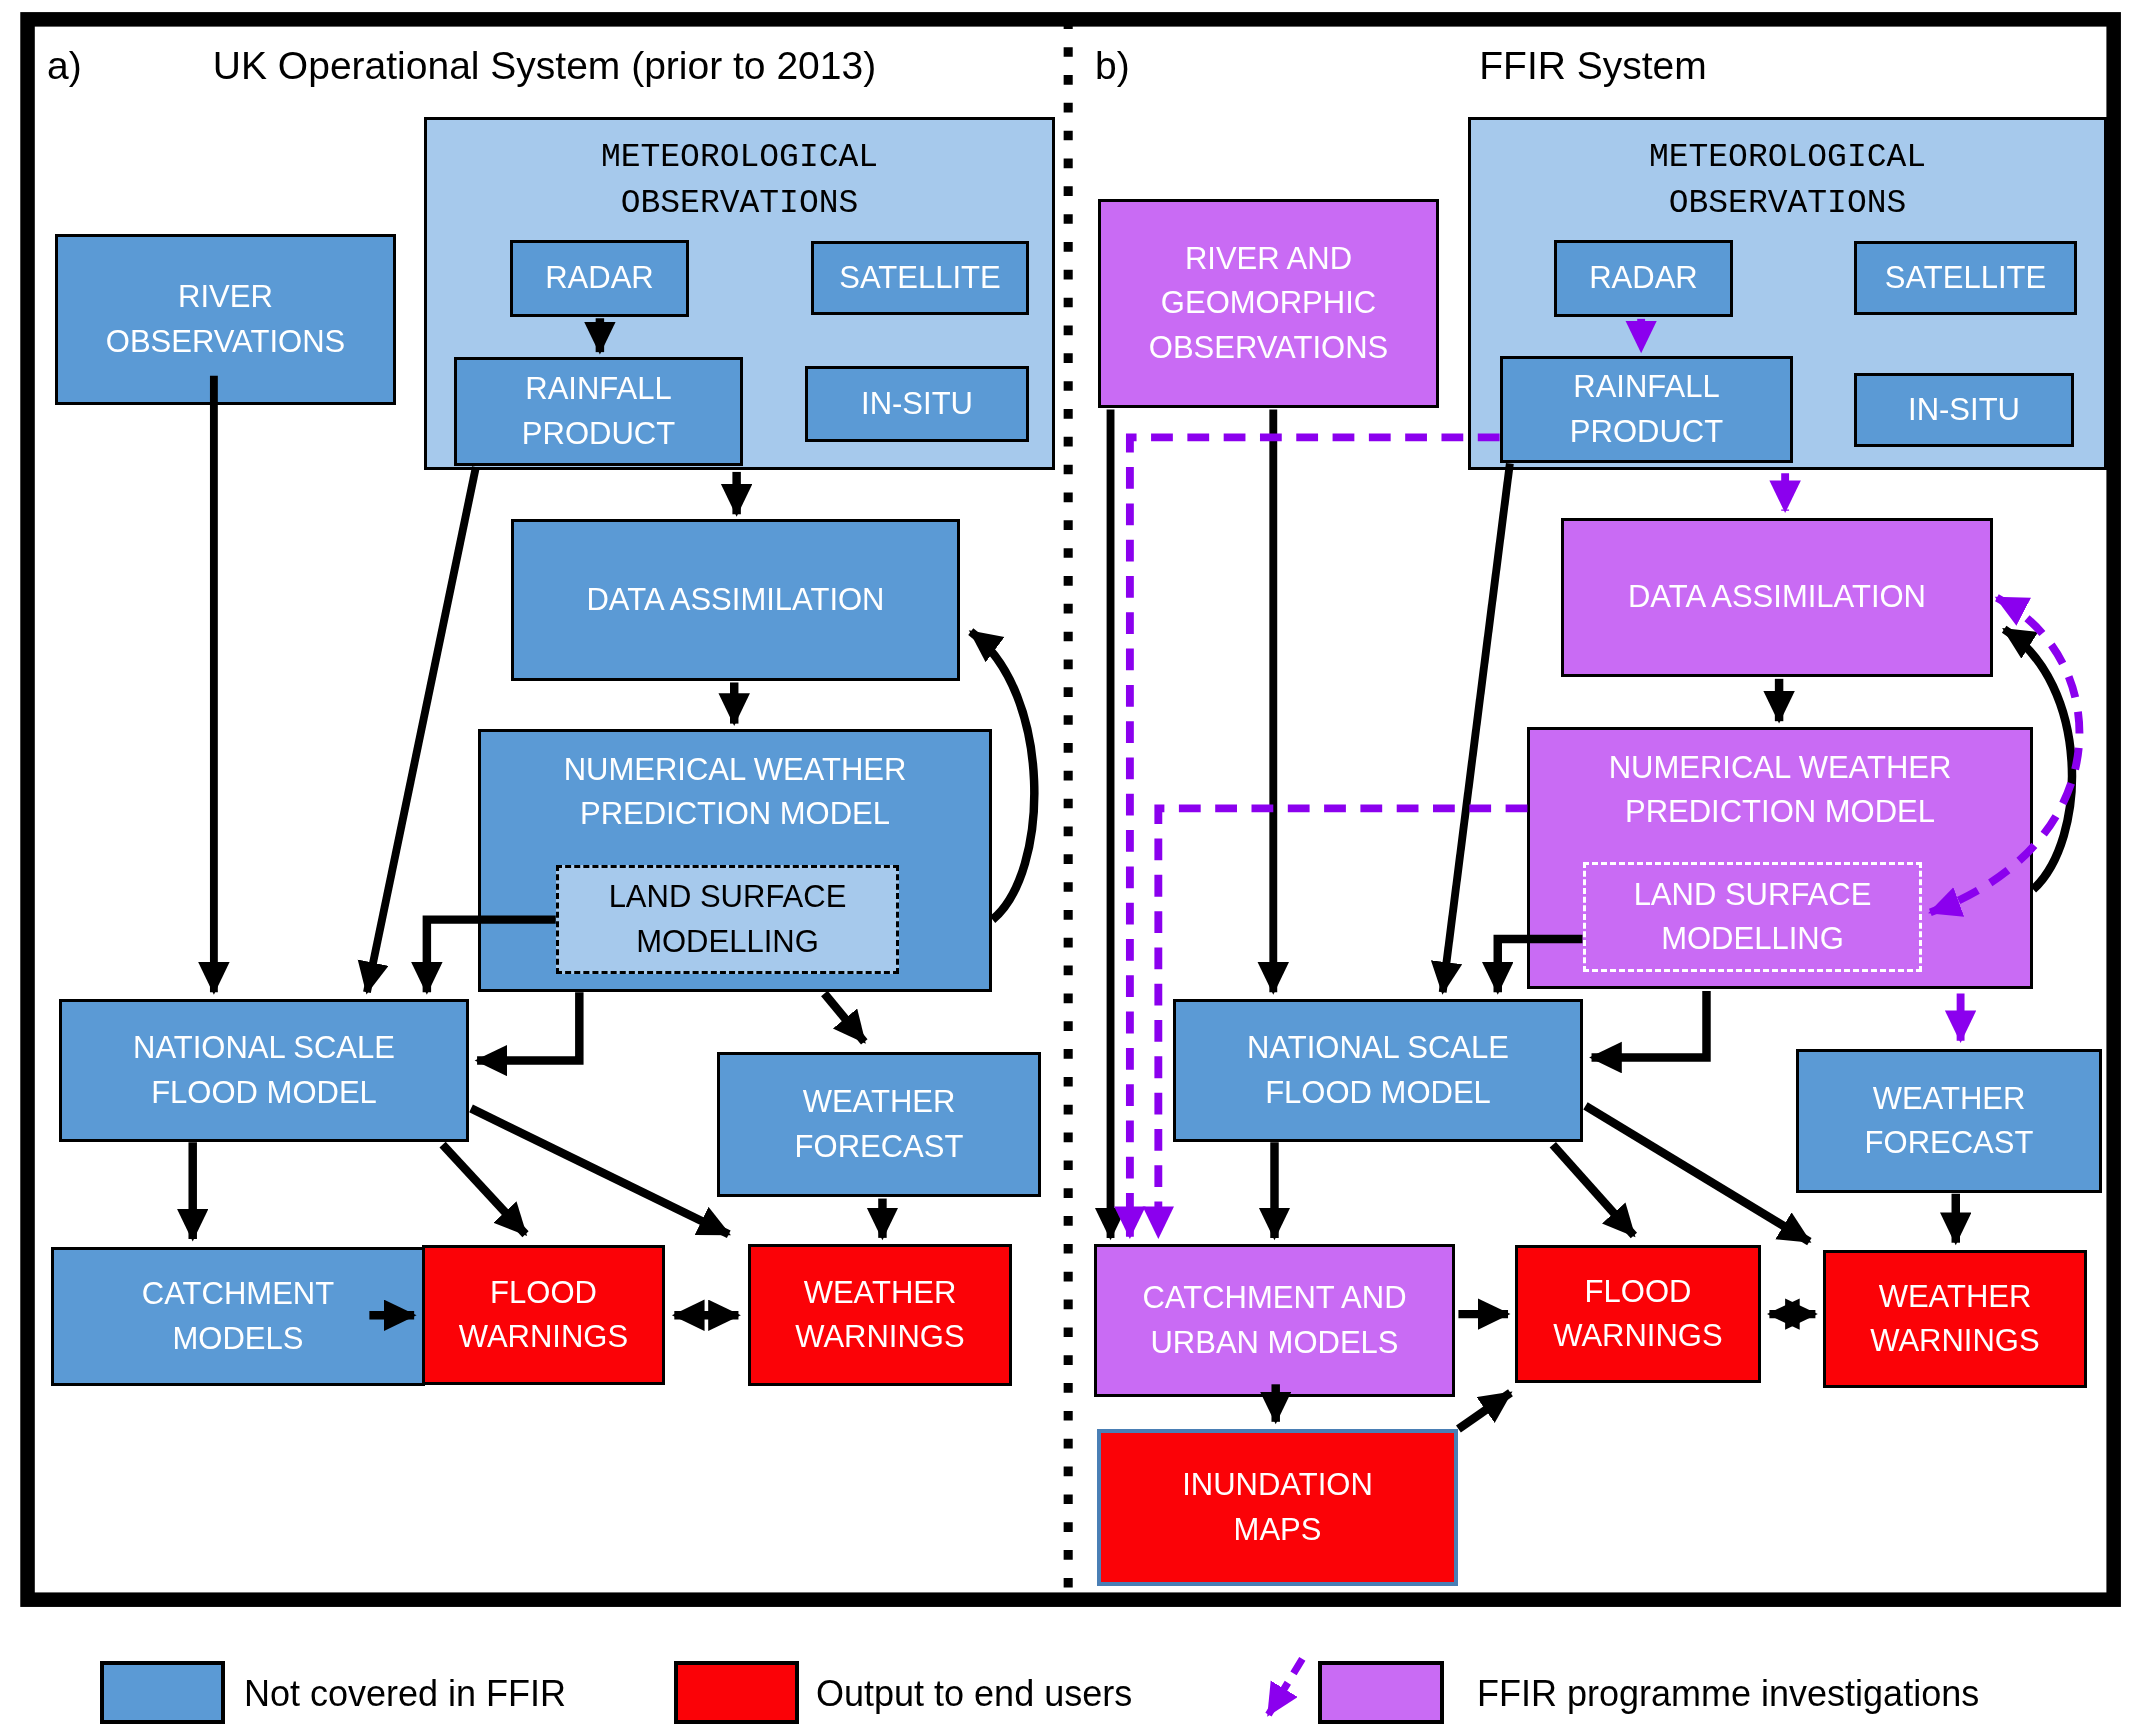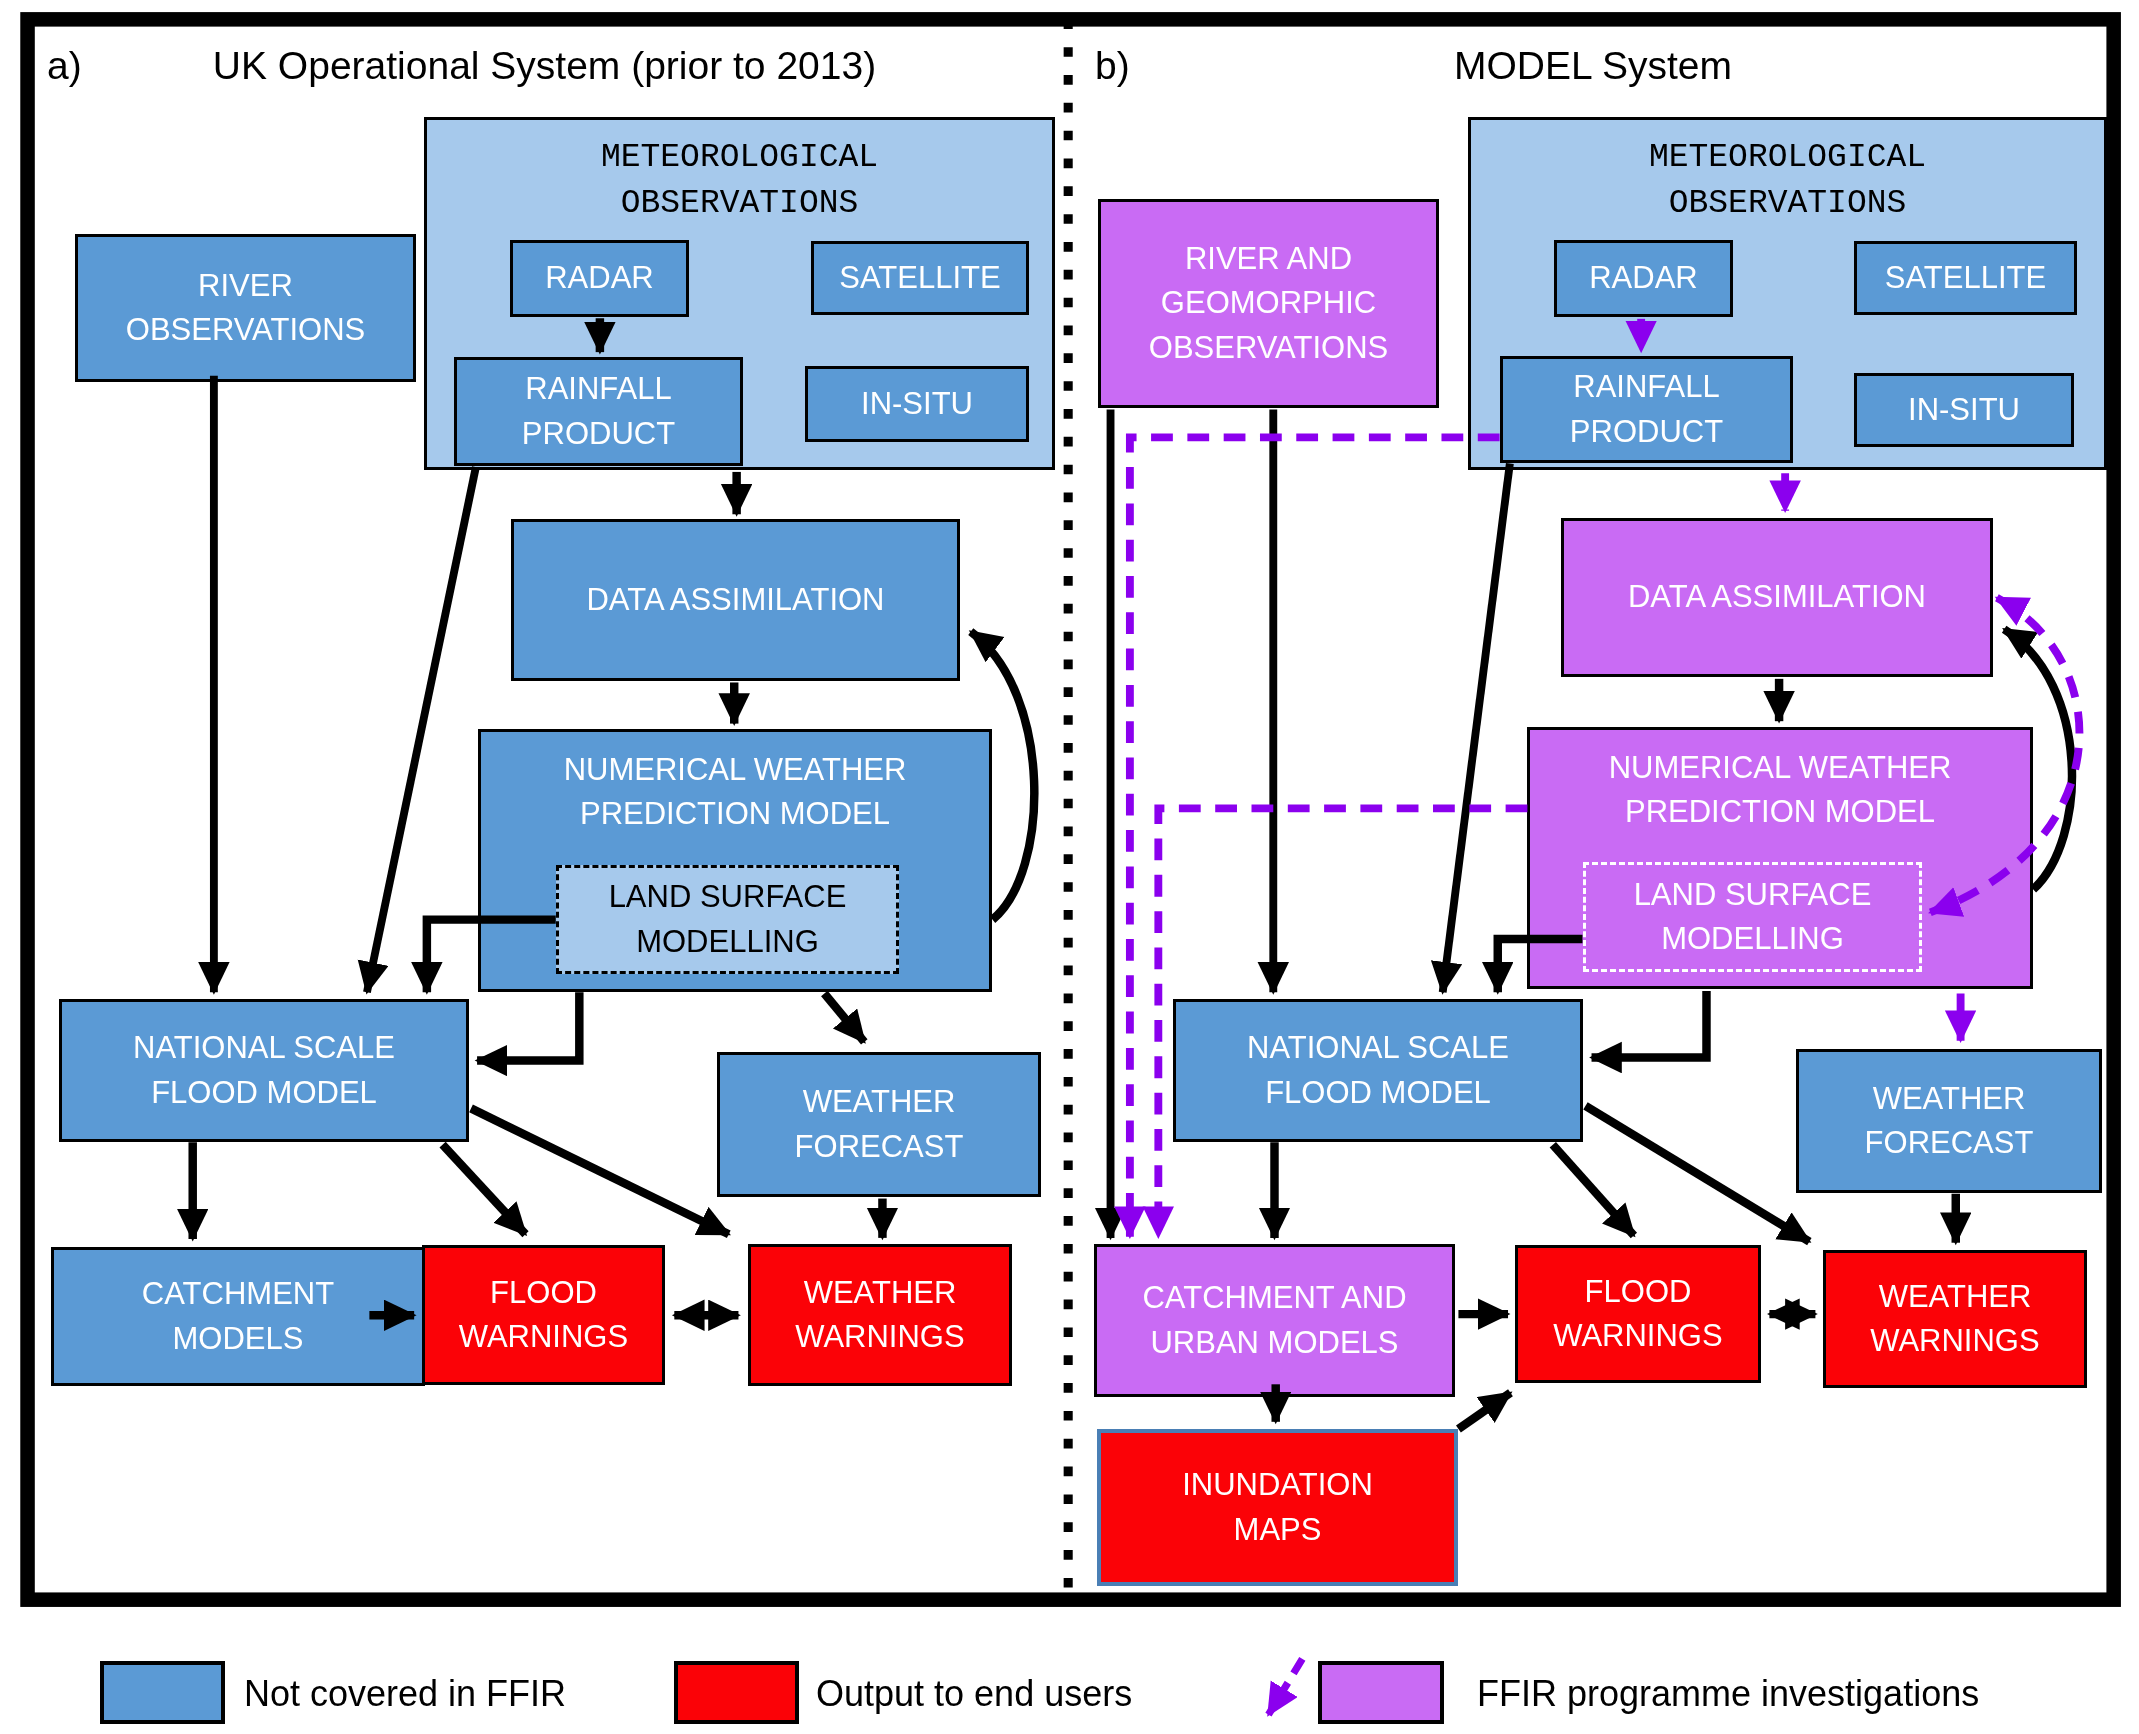--- a/index.html
+++ b/index.html
@@ -44,23 +44,23 @@
   .sw-purple{background:var(--box_purple);}
 </style>
 </head>
 <body>
 
 <div id="stage">
 
   <div class="ptitle" style="left:47px;top:44px;">a)</div>
   <div class="ptitle center" style="left:21px;top:44px;width:1047px;">UK Operational System (prior to 2013)</div>
   <div class="ptitle" style="left:1095px;top:44px;">b)</div>
-  <div class="ptitle center" style="left:1068px;top:44px;width:1050px;">MODEL System</div>
+  <div class="ptitle center" style="left:1068px;top:44px;width:1050px;">FFIR System</div>
 
-  <div class="box blue" style="left:55px;top:234px;width:341px;height:148px;margin-left:20px;">RIVER
+  <div class="box blue" style="left:55px;top:234px;width:341px;height:171px;">RIVER
 OBSERVATIONS</div>
 
   <div class="box lightblue container-box" style="left:424px;top:117px;width:631px;height:353px;"><span class="ctitle">METEOROLOGICAL
 OBSERVATIONS</span></div>
   <div class="box blue" style="left:510px;top:240px;width:179px;height:77px;">RADAR</div>
   <div class="box blue" style="left:811px;top:241px;width:218px;height:74px;">SATELLITE</div>
   <div class="box blue" style="left:454px;top:357px;width:289px;height:109px;">RAINFALL
 PRODUCT</div>
   <div class="box blue" style="left:805px;top:366px;width:224px;height:76px;">IN-SITU</div>
 

